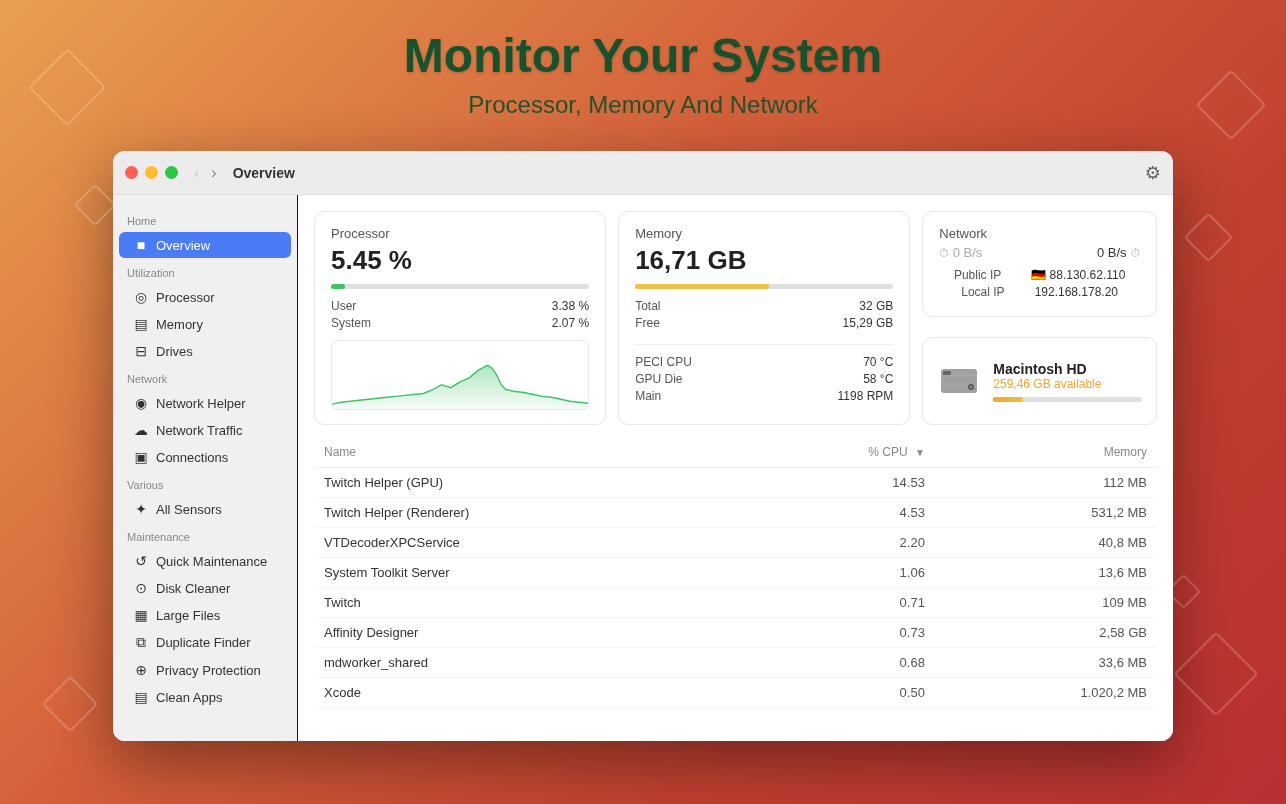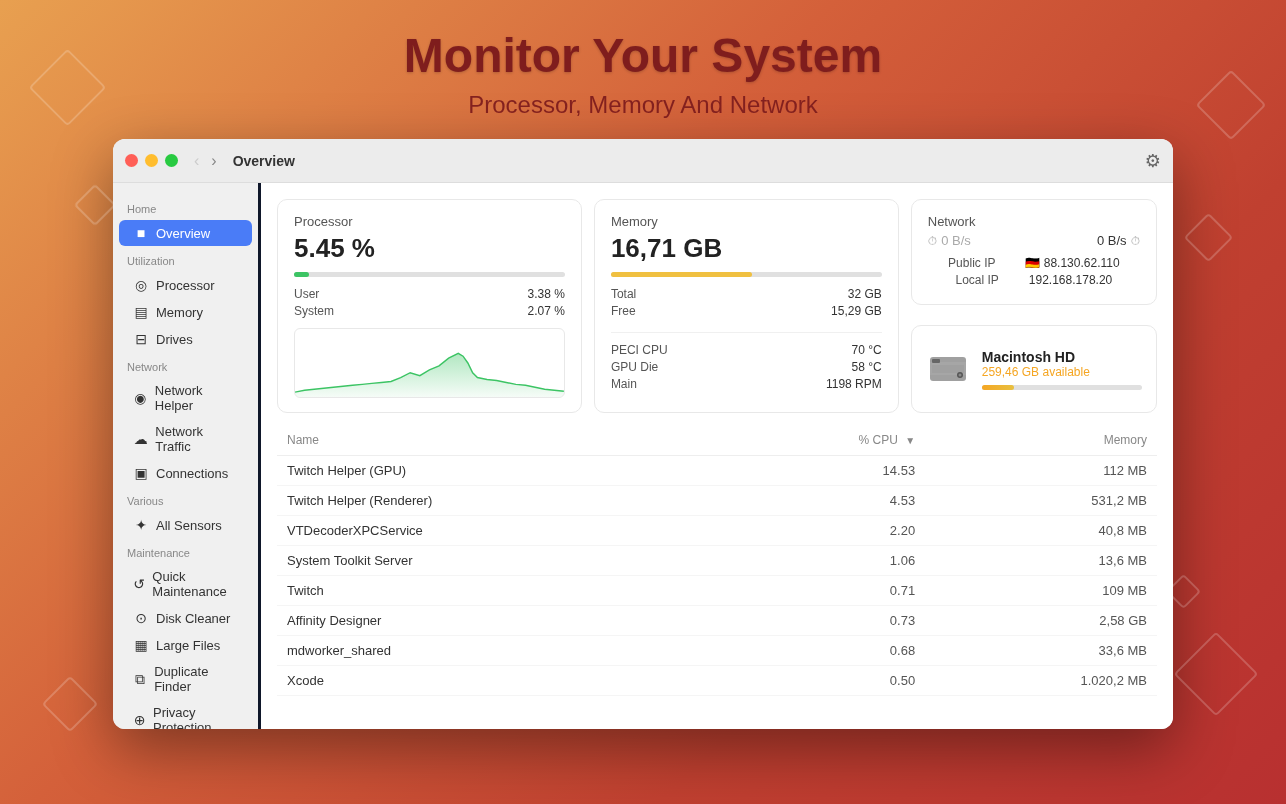--- a/index.html
+++ b/index.html
@@ -18,22 +18,22 @@
     
     .diamond {
       position: absolute;
       border: 2px solid rgba(255,255,255,0.2);
       transform: rotate(45deg);
       border-radius: 4px;
     }
 
     .header-section {
       text-align: center;
-      padding: 28px 0 20px;
-      color: #7f1d1d;
+      padding: 28px 0 32px;
+      color: #14532d;
     }
     .header-section h1 {
       font-size: 48px;
       font-weight: 700;
       margin-bottom: 8px;
       text-shadow: 0 1px 3px rgba(0,0,0,0.2);
     }
     .header-section h2 {
       font-size: 24px;
       font-weight: 500;
@@ -106,23 +106,23 @@
 
     
     .main-layout {
       display: flex;
       flex: 1;
       overflow: hidden;
     }
 
     
     .sidebar {
-      width: 148px;
+      width: 185px;
       background: #f0f0f0;
-      border-right: 3px solid #0f172a;
+      border-right: 1px solid #0f172a;
       padding: 12px 0;
       flex-shrink: 0;
       overflow-y: auto;
     }
 
     .sidebar-section-label {
       font-size: 11px;
       color: #888;
       padding: 8px 14px 4px;
       font-weight: 500;

